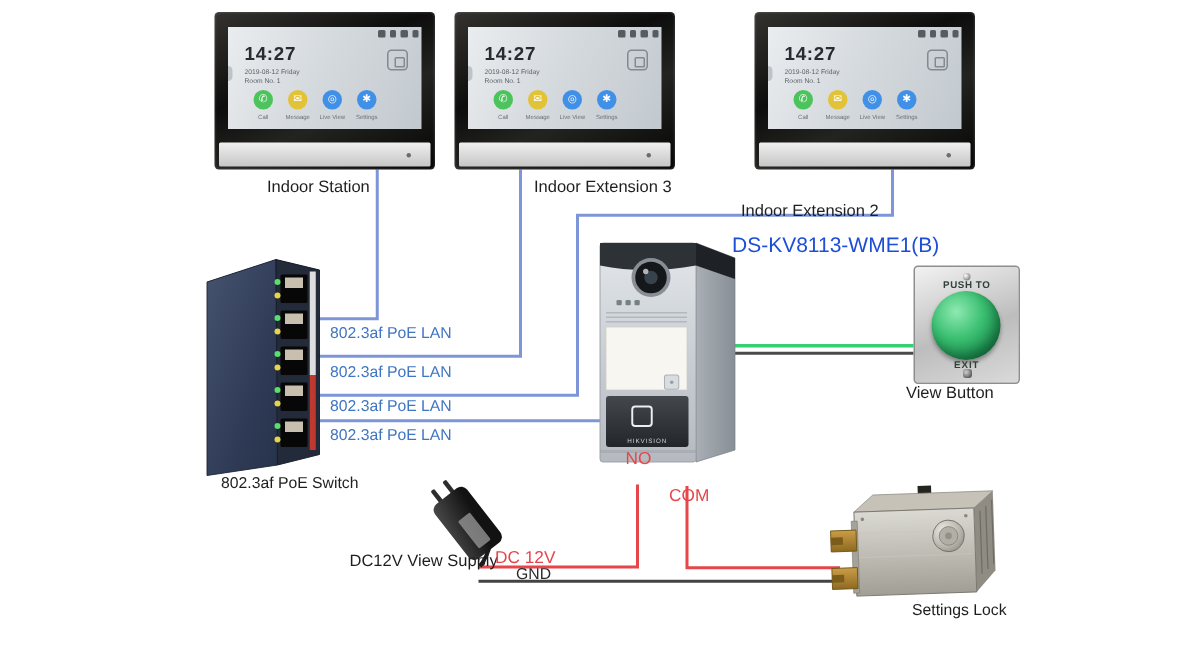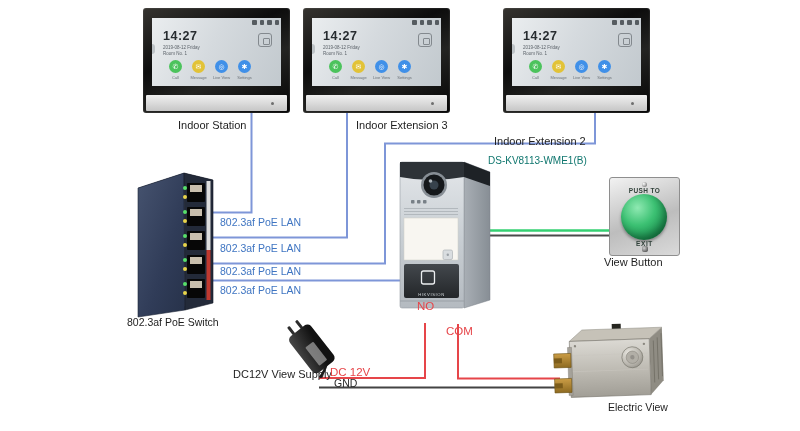--- a/index.html
+++ b/index.html
@@ -4,21 +4,21 @@
 <style>
   html,body{margin:0;padding:0;background:#fff;}
   .canvas{position:relative;width:800px;height:431px;background:#ffffff;overflow:hidden;
           font-family:"Liberation Sans",sans-serif;}
   .wires{position:absolute;left:0;top:0;z-index:1;pointer-events:none;}
   .dev{position:absolute;z-index:2;}
   .lbl{position:absolute;z-index:3;font-size:11px;color:#1e1e1e;white-space:nowrap;}
   .lan-lbl{font-size:10.5px;color:var(--lan-label);}
   .red-lbl{color:var(--wire-power);font-size:11.5px;}
   .blk-lbl{color:#2a2a2a;font-size:11px;}
-  .ds-lbl{font-size:10px;color:#0f766e;}
+  .ds-lbl{font-size:14px;color:#1d4ed8;}
 
   
   .monitor{position:absolute;width:147px;height:105px;border-radius:3px;z-index:2;
            background:linear-gradient(155deg,#35332f 0%,#0d0d0d 38%,#232321 62%,#050505 100%);
            box-shadow:inset 0 0 2px rgba(255,255,255,.25);}
   .chin{position:absolute;left:3px;right:3px;bottom:2px;height:16px;border-radius:1px;
         background:linear-gradient(#f0f0f0,#c6c6c6);}
   .mic{position:absolute;right:13px;top:7px;width:3px;height:3px;border-radius:50%;background:#6e6e6e;}
   .screen{position:absolute;left:9px;top:10px;width:129px;height:68px;
           background:linear-gradient(115deg,#eaedef 0%,#d5dade 45%,#c2c9ce 100%);}
@@ -228,21 +228,21 @@
       <circle cx="54" cy="94" r="2" fill="#57e06a"></circle>
         <circle cx="54" cy="103" r="2" fill="#e8d44a"></circle>
     </g>
     <g>
       <rect x="56" y="113" width="18" height="19" fill="#070707" rx="1"></rect>
         <rect x="59" y="115" width="12" height="7" fill="#c9bfae"></rect>
       <circle cx="54" cy="118" r="2" fill="#57e06a"></circle>
         <circle cx="54" cy="127" r="2" fill="#e8d44a"></circle>
     </g>
   </svg>
-  <div class="lbl" style="left:127px;top:316px;width:112px;text-align:left;font-size:10.5px;">802.3af PoE Switch</div>
+  <div class="lbl" style="left:127px;top:316px;width:112px;text-align:right;font-size:10.5px;">802.3af PoE Switch</div>
 
   <div class="lbl lan-lbl" style="left:220px;top:216px;">802.3af PoE LAN</div>
   <div class="lbl lan-lbl" style="left:220px;top:242px;">802.3af PoE LAN</div>
   <div class="lbl lan-lbl" style="left:220px;top:265px;">802.3af PoE LAN</div>
   <div class="lbl lan-lbl" style="left:220px;top:284px;">802.3af PoE LAN</div>
 
   <svg class="dev" style="left:396px;top:152px;" width="98" height="160" viewBox="0 0 98 160">
     <defs>
       <linearGradient id="silverV" x1="0" y1="0" x2="0" y2="1">
         <stop offset="0" stop-color="#e4e7ea"></stop>
@@ -304,21 +304,21 @@
 
   <div class="psu">
     <span class="prong" style="left:7px;"></span>
     <span class="prong" style="left:17px;"></span>
     <div class="psu-body">
       <div class="psu-stripe"></div>
     </div>
   </div>
   <div class="lbl" style="left:233px;top:368px;">DC12V View Supply</div>
   <div class="lbl red-lbl" style="left:330px;top:366px;">DC 12V</div>
-  <div class="lbl blk-lbl" style="left:334px;top:377px;font-size:10.5px;">GND</div>
+  <div class="lbl blk-lbl" style="left:344px;top:377px;font-size:10.5px;">GND</div>
 
   <svg class="dev" style="left:541px;top:322px;" width="132" height="84" viewBox="0 0 132 84">
     <defs>
       <linearGradient id="steelG" x1="0" y1="0" x2="0" y2="1">
         <stop offset="0" stop-color="#dbd9d3"></stop>
           <stop offset=".55" stop-color="#bdbab2"></stop>
           <stop offset="1" stop-color="#a19e96"></stop>
       </linearGradient>
       <radialGradient id="knobG" cx="0.35" cy="0.32" r="0.9">
         <stop offset="0" stop-color="#eceae4"></stop>
@@ -349,15 +349,15 @@
       <g>
         <rect x="13" y="30" width="17" height="14" fill="url(#brassG)" stroke="#6d5316" stroke-width="0.6"></rect>
         <rect x="13" y="34.5" width="8" height="5" fill="#7c5c1a"></rect>
       </g>
       <g>
         <rect x="13" y="55" width="17" height="14" fill="url(#brassG)" stroke="#6d5316" stroke-width="0.6"></rect>
         <rect x="13" y="59.5" width="8" height="5" fill="#7c5c1a"></rect>
       </g>
     </g>
   </svg>
-  <div class="lbl" style="left:608px;top:401px;font-size:10.5px;">Electric View</div>
+  <div class="lbl" style="left:608px;top:401px;font-size:10.5px;">Settings Lock</div>
 
 </div>
 
 </body></html>

